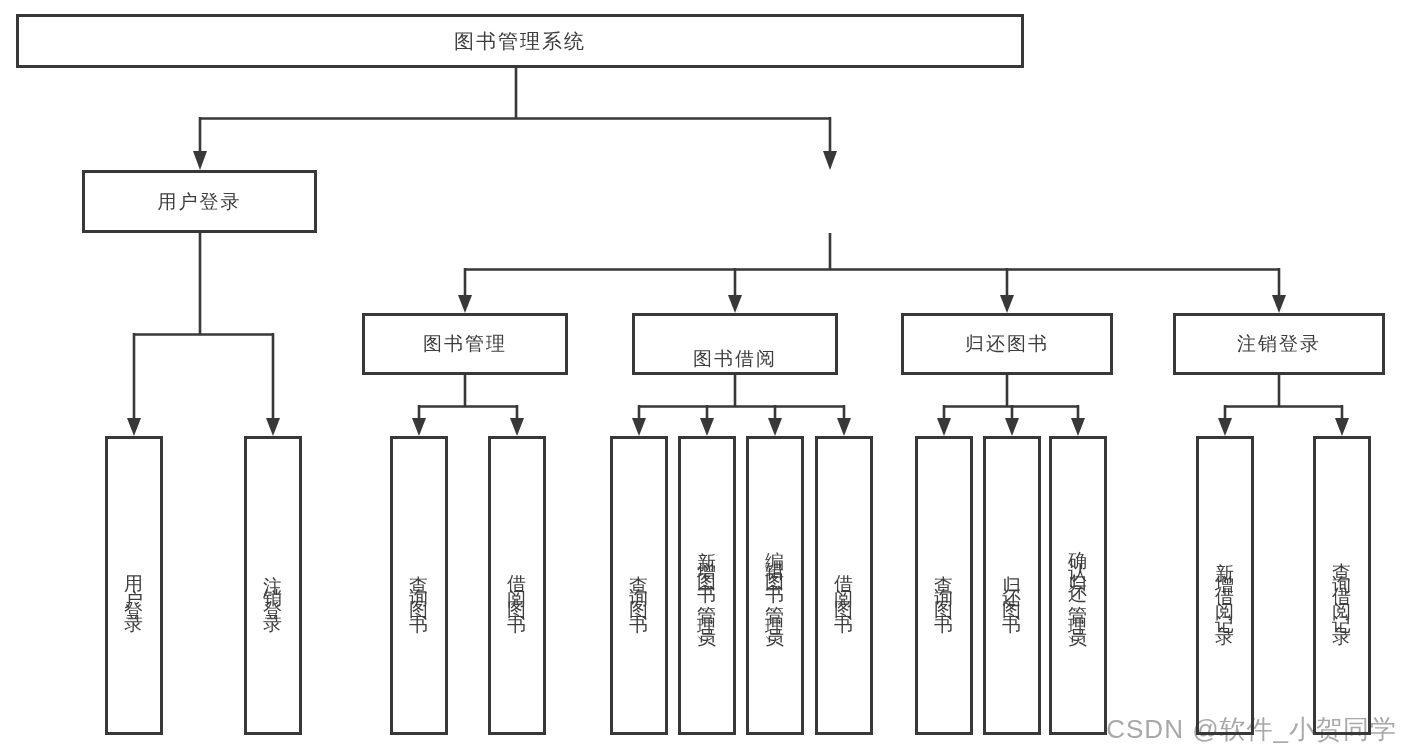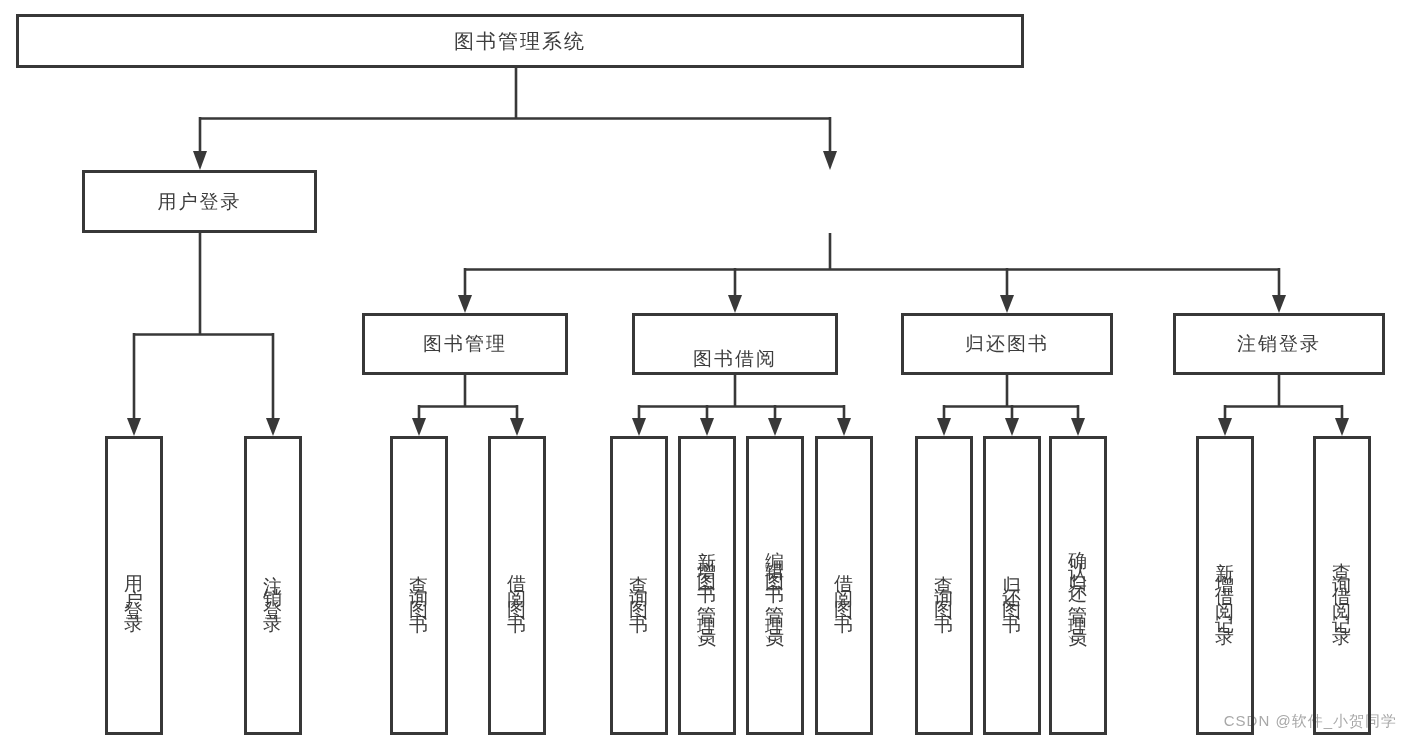--- a/index.html
+++ b/index.html
@@ -78,21 +78,21 @@
   .lf12 { left: 1196px; }
   .lf13 { left: 1313px; }
   .lf6 .leaf-label, .lf7 .leaf-label, .lf11 .leaf-label {
     letter-spacing: 11px;
     font-size: 19px;
   }
   .watermark {
     position: absolute;
     right: 8px;
     top: 712px;
-    font-size: 15px;
+    font-size: 26px;
     letter-spacing: 1px;
     color: #a8a8a8;
     z-index: 10;
     mix-blend-mode: darken;
     white-space: nowrap;
   }
 </style>
 </head>
 <body>
 

